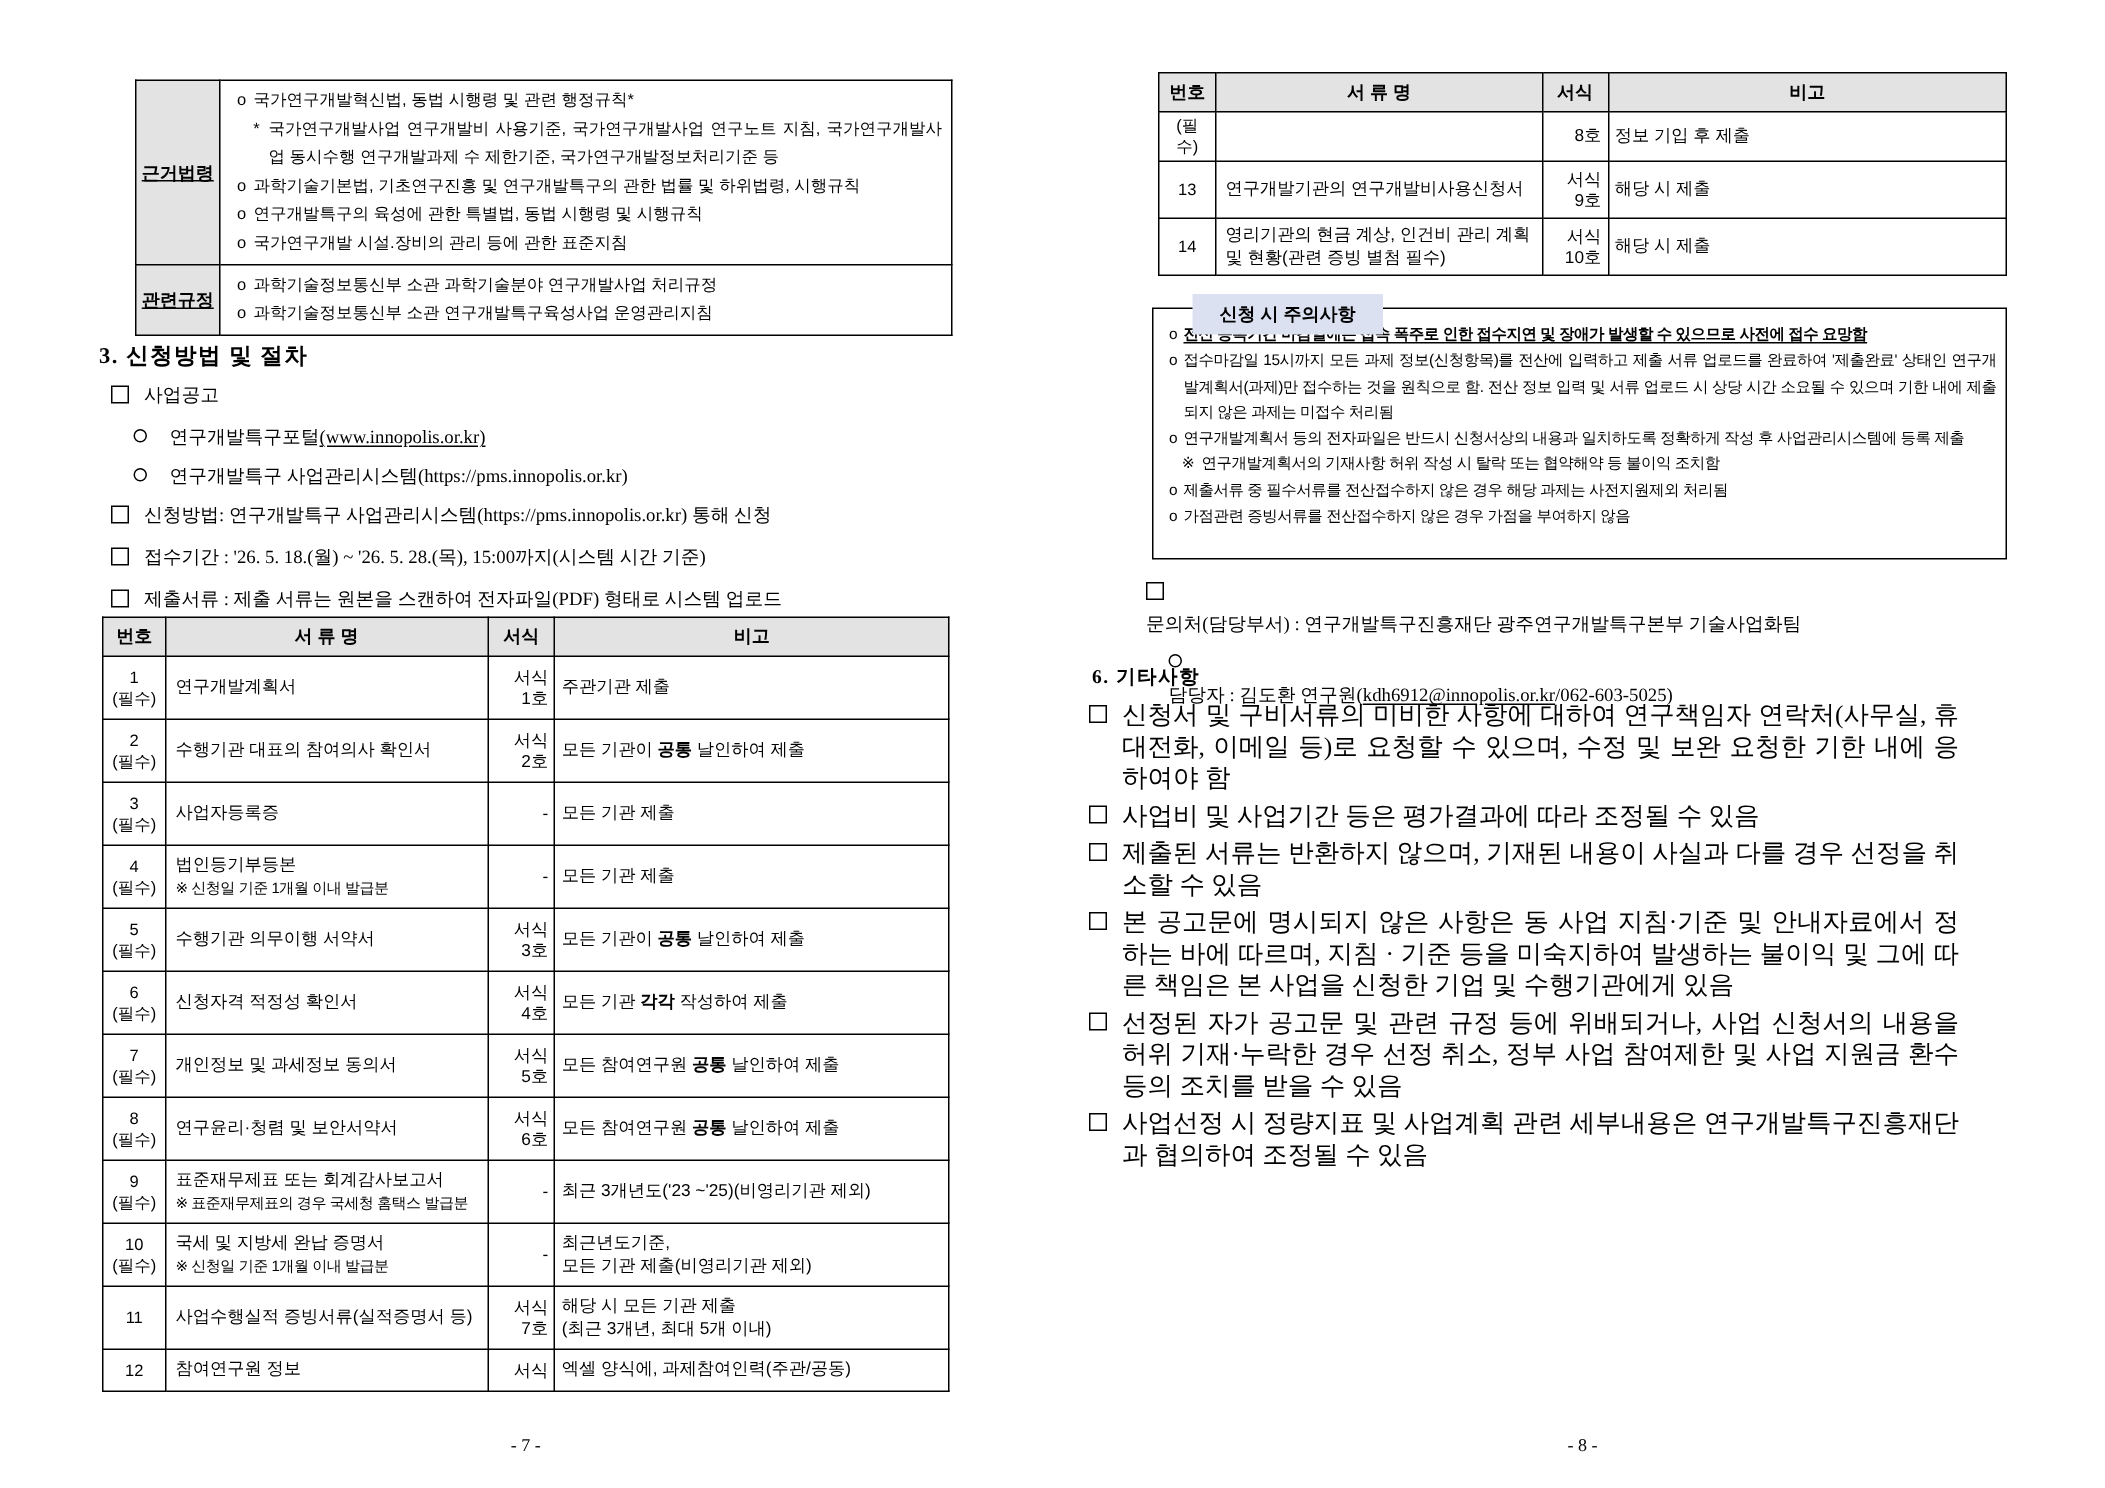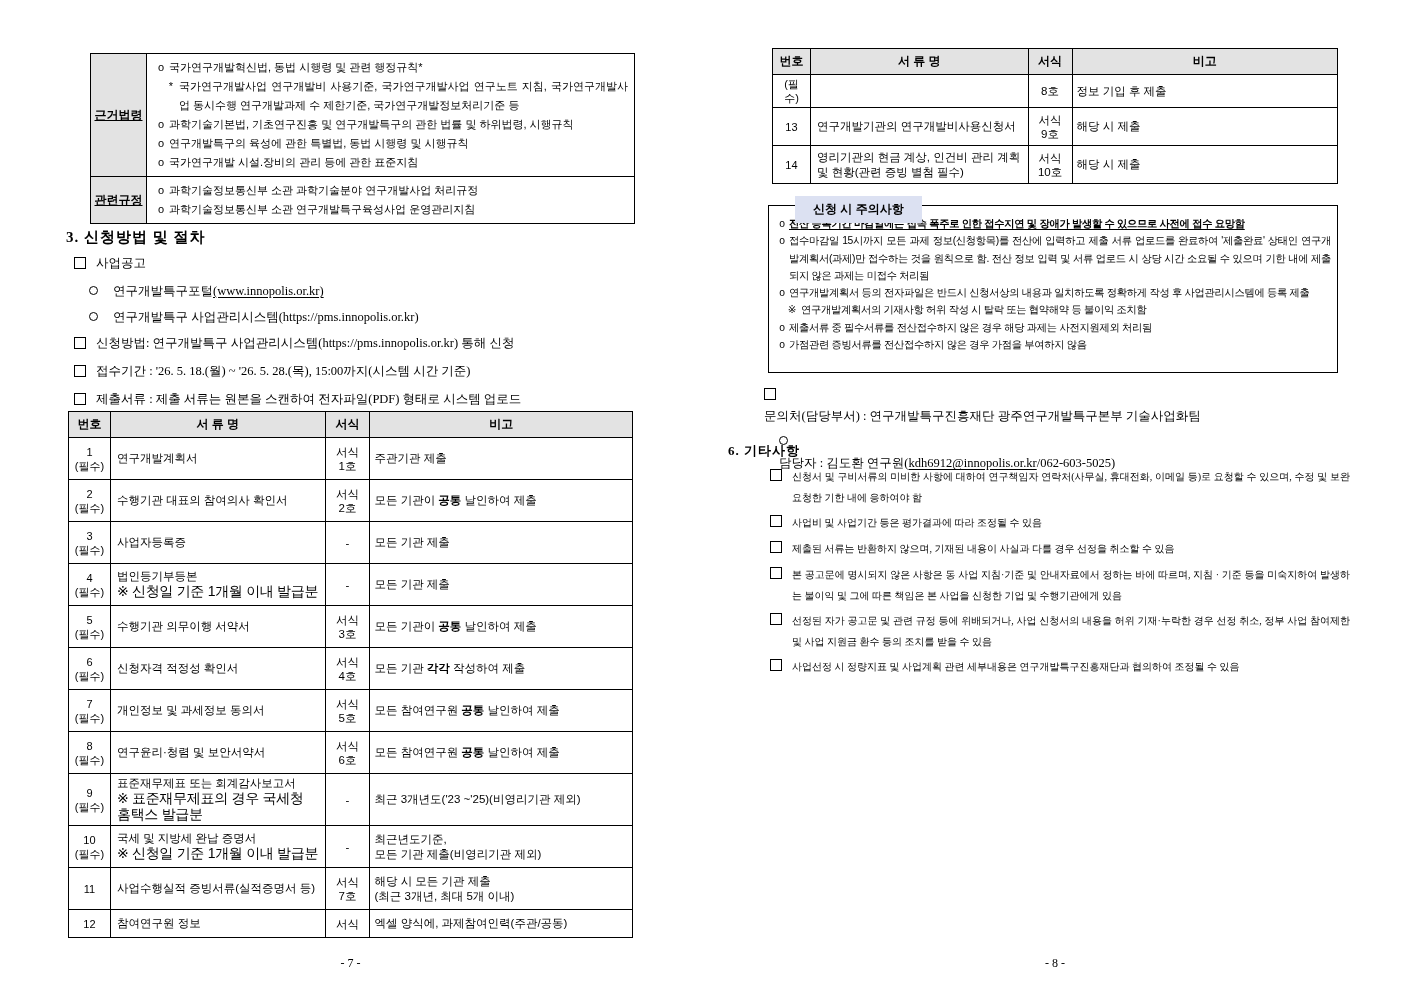--- a/index.html
+++ b/index.html
@@ -39,23 +39,23 @@
 
   table.docs{
     border-collapse:collapse; border:1.5px solid #000;
     font-family:"Liberation Sans","DejaVu Sans",sans-serif; font-size:11.5px;
   }
   table.docs th, table.docs td{ border:1px solid #000; vertical-align:middle; }
   table.docs th{ background:var(--hdr-bg); font-weight:bold; font-size:12px; height:26px; }
   table.docs td{ padding:2px 4px; }
   table.docs .c-no{ text-align:center; line-height:14px; font-size:11px; }
   table.docs .c-name{ text-align:left; line-height:15px; padding-left:6px; }
-  table.docs .c-form{ text-align:center; line-height:14px; }
+  table.docs .c-form{ text-align:right; line-height:14px; }
   table.docs .c-remark{ line-height:15px; }
-  table.docs .note{ font-size:14px; letter-spacing:-0.3px; }
+  table.docs .note{ font-size:10px; letter-spacing:-0.3px; }
 
   #docs-table{ position:absolute; left:68px; top:411px; width:565px; }
   #docs-table tbody tr{ height:42px; }
   #docs-table tbody tr:last-child{ height:28px; }
   #docs-table .w-no{ width:42px; } #docs-table .w-name{ width:215px; }
   #docs-table .w-form{ width:45px; } #docs-table .w-remark{ width:263px; }
 
   
   #docs-table2{ position:absolute; left:772px; top:48px; width:566px; }
   #docs-table2 tbody tr{ height:38px; }
@@ -78,21 +78,21 @@
   }
   #notice-list .li .g{ flex:0 0 14px; text-align:center; }
   #notice-list .li.ind1{ padding-left:8px; }
   #notice-list .li.ind1 .g{ flex:0 0 18px; }
 
   #contact-list{ position:absolute; left:764px; top:385px; width:584px; font-size:12.5px; }
   #contact-list .li{ line-height:18px; margin-bottom:7px;flex-direction:column; }
   #contact-list .li.ind1{ padding-left:15px; }
 
   #sec6-title{ position:absolute; left:728px; top:442px; font-size:13px; font-weight:bold; letter-spacing:1px; }
-  #sec6-list{ position:absolute; left:770px; top:466px; width:580px; font-size:10px; }
+  #sec6-list{ position:absolute; left:726px; top:466px; width:580px; font-size:17px; }
   #sec6-list .li{ line-height:21px; margin-bottom:4px; }
 
   .footer{ position:absolute; top:956px; text-align:center; font-size:12px; }
   #footer7{ left:68px; width:565px; }
   #footer8{ left:772px; width:566px; }
 
   u{ text-underline-offset:2px; }
 </style>
 </head>
 <body style="--hdr-bg: #e3e3e3; --label-bg: #dce1f2;">

